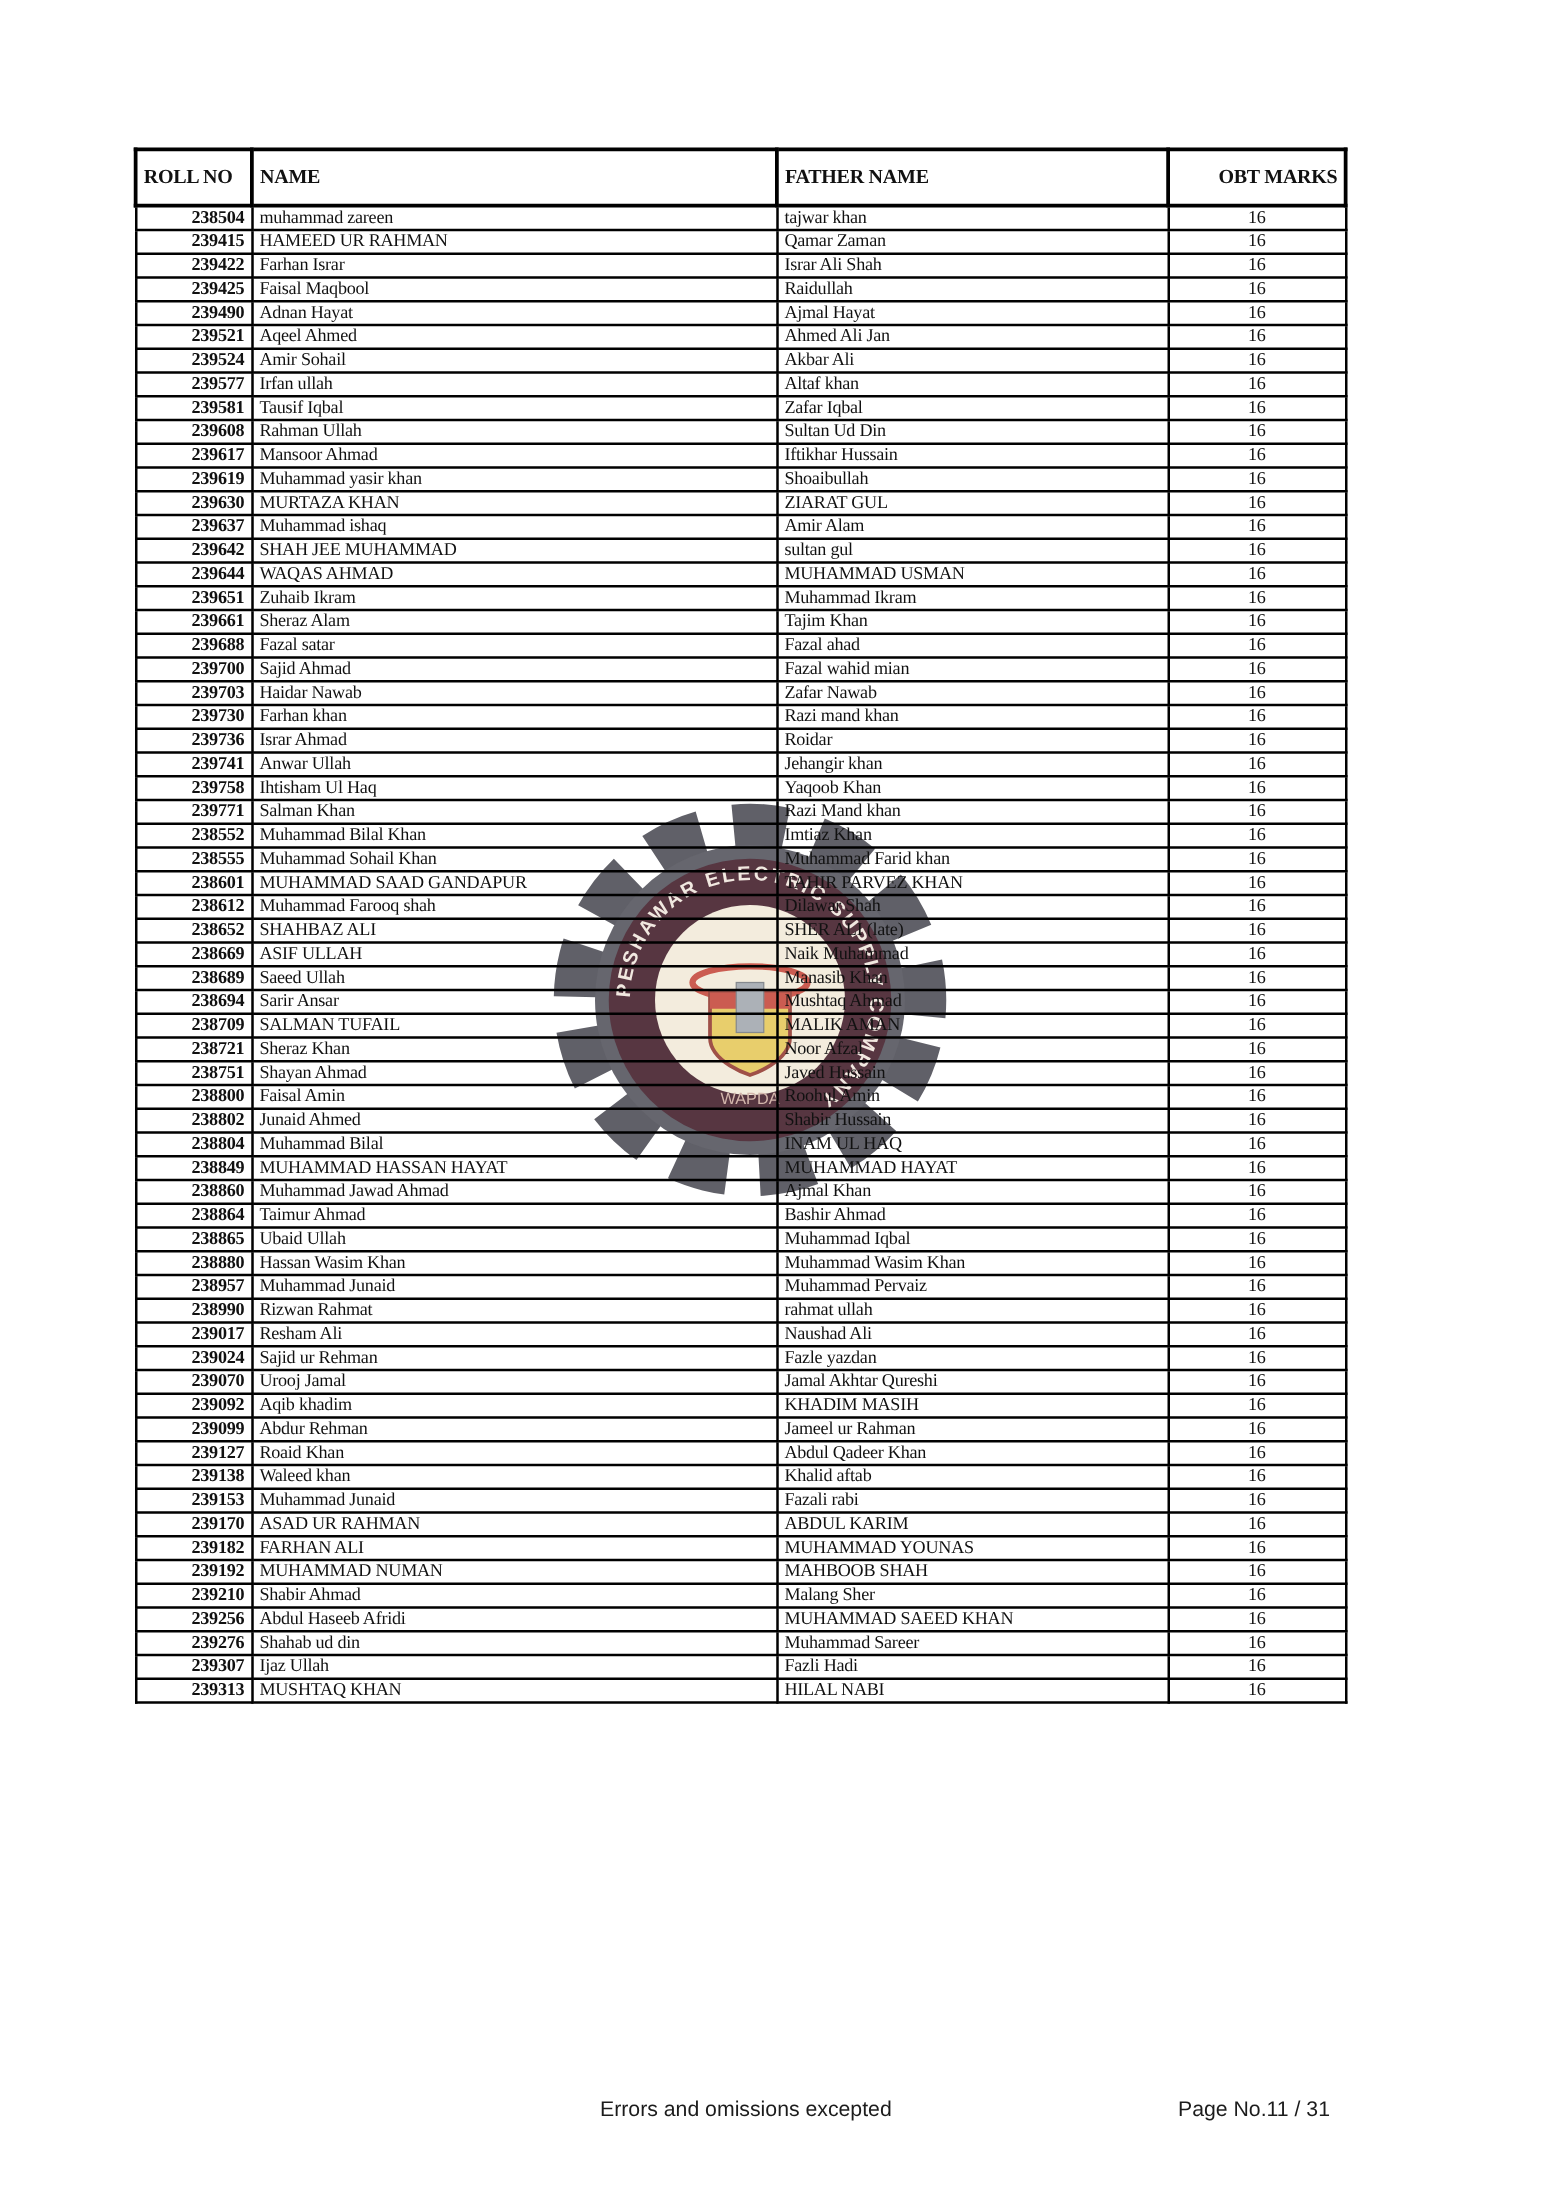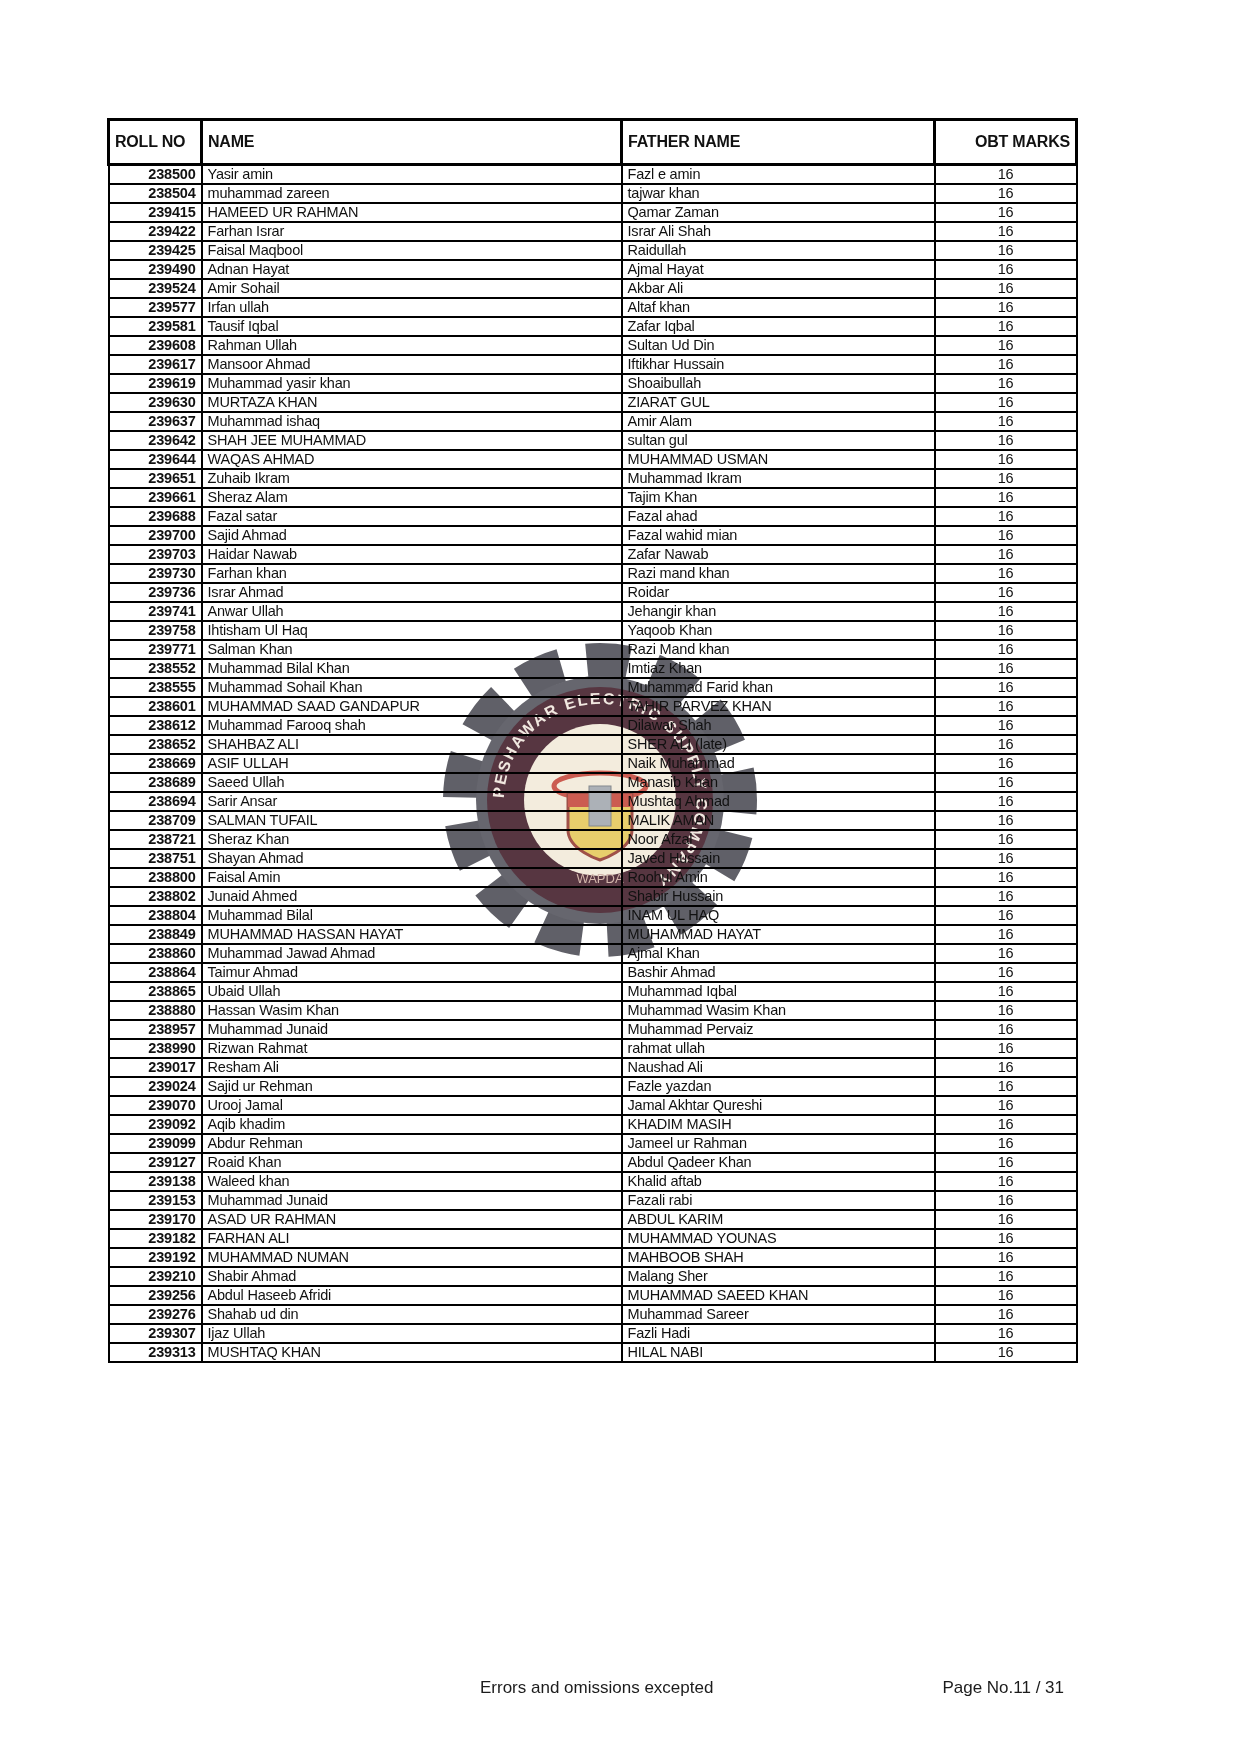--- a/index.html
+++ b/index.html
@@ -17,20 +17,21 @@
     position:absolute;left:440px;top:640px;width:320px;height:320px;
     z-index:0;
   }
   table.results{
     position:absolute;left:107px;top:118px;
     width:968px;
     border-collapse:collapse;
     table-layout:fixed;
     z-index:1;
     background:transparent;
+    font-family:Liberation Serif, serif;
   }
   table.results col.c-roll{width:93px;}
   table.results col.c-name{width:420px;}
   table.results col.c-father{width:313px;}
   table.results col.c-marks{width:142px;}
   table.results th, table.results td{
     border:2px solid #000;
     padding:0 5px;
     letter-spacing:-0.2px;
     white-space:nowrap;
@@ -104,26 +105,20 @@
     <thead>
       <tr>
         <th class="h-roll">ROLL NO</th>
         <th class="h-name">NAME</th>
         <th class="h-father">FATHER NAME</th>
         <th class="h-marks">OBT MARKS</th>
       </tr>
     </thead>
     <tbody>
         <tr>
-          <td class="roll">238500</td>
-          <td class="name">Yasir amin</td>
-          <td class="father">Fazl e amin</td>
-          <td class="marks">16</td>
-        </tr>
-        <tr>
           <td class="roll">238504</td>
           <td class="name">muhammad zareen</td>
           <td class="father">tajwar khan</td>
           <td class="marks">16</td>
         </tr>
         <tr>
           <td class="roll">239415</td>
           <td class="name">HAMEED UR RAHMAN</td>
           <td class="father">Qamar Zaman</td>
           <td class="marks">16</td>
@@ -137,20 +132,26 @@
         <tr>
           <td class="roll">239425</td>
           <td class="name">Faisal Maqbool</td>
           <td class="father">Raidullah</td>
           <td class="marks">16</td>
         </tr>
         <tr>
           <td class="roll">239490</td>
           <td class="name">Adnan Hayat</td>
           <td class="father">Ajmal Hayat</td>
+          <td class="marks">16</td>
+        </tr>
+        <tr>
+          <td class="roll">239521</td>
+          <td class="name">Aqeel Ahmed</td>
+          <td class="father">Ahmed Ali Jan</td>
           <td class="marks">16</td>
         </tr>
         <tr>
           <td class="roll">239524</td>
           <td class="name">Amir Sohail</td>
           <td class="father">Akbar Ali</td>
           <td class="marks">16</td>
         </tr>
         <tr>
           <td class="roll">239577</td>

